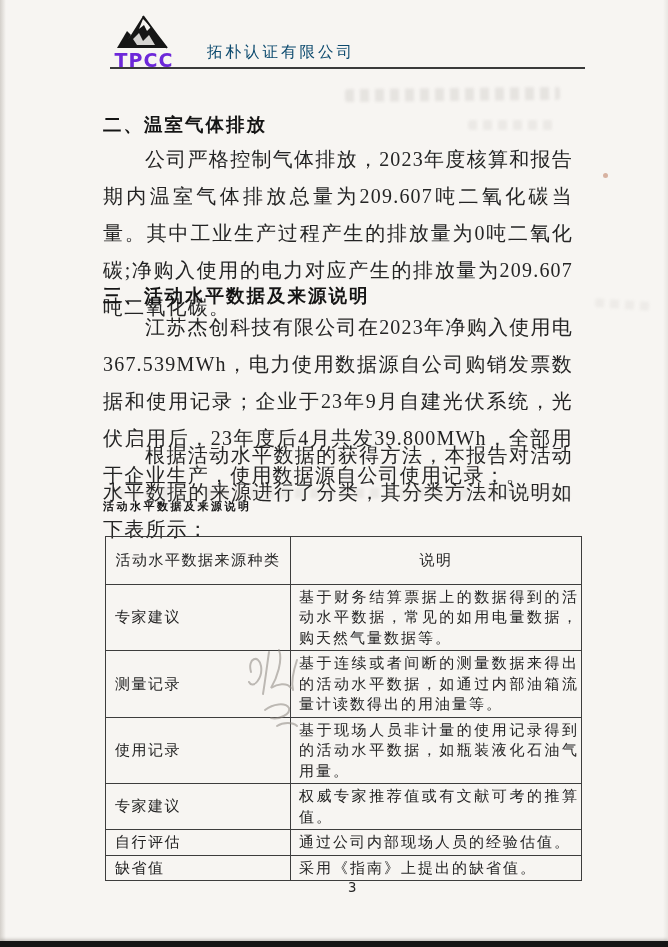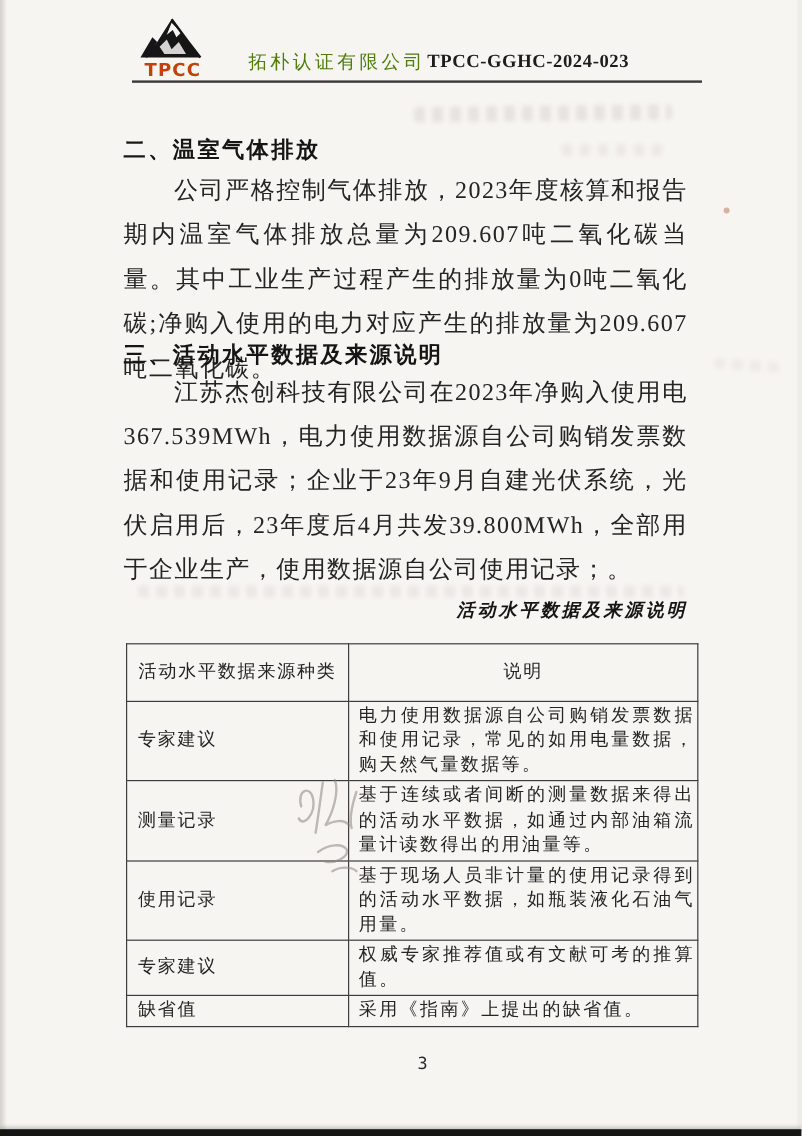--- a/index.html
+++ b/index.html
@@ -41,25 +41,25 @@
   }
   .handwriting{
     position:absolute;left:213px;top:638px;width:115px;height:115px;
     opacity:.55;filter:blur(.6px);
   }
   
   .logo{position:absolute;left:113px;top:15px;width:62px;height:50px;}
   .logo-text{
     position:absolute;left:0;top:34px;width:62px;text-align:center;
     font-family:"DejaVu Sans","Liberation Sans",sans-serif;
-    font-weight:bold;font-size:15px;letter-spacing:1px;color:#c2410c;
+    font-weight:bold;font-size:19px;letter-spacing:1px;color:#6d28d9;
   }
   .company-name{
     position:absolute;left:207px;top:42px;
-    font-size:15.5px;letter-spacing:3px;color:#4d7c0f;
+    font-size:15.5px;letter-spacing:3px;color:#0c4a6e;
   }
   .doc-number{
     position:absolute;left:356px;top:43px;
     font-family:"Liberation Serif","DejaVu Serif",serif;
     font-size:15.5px;letter-spacing:.5px;color:#1d1d1d;font-weight:600;
   }
   .header-rule{
     position:absolute;left:110px;top:67px;width:475px;height:2px;background:#3a3a3a;
   }
   
@@ -71,24 +71,23 @@
   .heading-1{top:112px;}
   .heading-2{top:283px;}
   .para{
     margin:0;font-size:20px;line-height:37px;letter-spacing:1.2px;
     text-align:justify;text-indent:2.1em;color:#242424;
   }
   .para-1{top:141px;}
   .para-2{top:309px;}
   .para-3{top:437px;}
   .table-title{
-    position:absolute;left:103px;top:499px;width:470px;text-align:right;
-    font-weight:bold;font-size:15px;letter-spacing:2.5px;color:#151515;
+    position:absolute;left:103px;top:499px;width:470px;text-align:left;
+    font-weight:bold;font-size:11px;letter-spacing:2.5px;color:#151515;
     font-family:"DejaVu Sans","Liberation Sans",sans-serif;
-    font-style:italic;
   }
   
   table.activity{
     position:absolute;left:105px;top:536px;width:476px;
     border-collapse:collapse;table-layout:fixed;
     font-size:15px;color:#242424;
   }
   table.activity col.c1{width:185px;}
   table.activity col.c2{width:291px;}
   table.activity th, table.activity td{
@@ -122,57 +121,61 @@
     <svg width="62" height="36" viewBox="0 0 62 36">
       <path d="M30 1 L44 20 L54 33 L8 33 L18 20 Z" fill="#161616"></path>
       <path d="M18 20 L10 33 L4 33 L14 16 Z" fill="#161616"></path>
       <path d="M30 4 L26 14 L31 10 L34 16 L38 12 Z" fill="#f7f5f2"></path>
       <path d="M20 24 L26 18 L30 26 L36 20 L42 30 L24 30 Z" fill="#f7f5f2" opacity=".85"></path>
       <path d="M30 1 L44 20 L54 33" fill="none" stroke="#161616" stroke-width="2"></path>
     </svg>
     <div class="logo-text">TPCC</div>
   </div>
   <div class="company-name">拓朴认证有限公司</div>
-  <div class="doc-number">TPCC-GGHC-2024-023</div>
   <div class="header-rule"></div>
 
   <div class="content-block section-heading heading-1">二、温室气体排放</div>
   <p class="content-block para para-1">公司严格控制气体排放，2023年度核算和报告期内温室气体排放总量为209.607吨二氧化碳当量。其中工业生产过程产生的排放量为0吨二氧化碳;净购入使用的电力对应产生的排放量为209.607吨二氧化碳。</p>
 
   <div class="content-block section-heading heading-2">三、活动水平数据及来源说明</div>
   <p class="content-block para para-2">江苏杰创科技有限公司在2023年净购入使用电367.539MWh，电力使用数据源自公司购销发票数据和使用记录；企业于23年9月自建光伏系统，光伏启用后，23年度后4月共发39.800MWh，全部用于企业生产，使用数据源自公司使用记录；。</p>
+  <p class="content-block para para-3">根据活动水平数据的获得方法，本报告对活动水平数据的来源进行了分类，其分类方法和说明如下表所示：</p>
 
   <div class="table-title">活动水平数据及来源说明</div>
   <table class="activity">
     <colgroup>
         <col class="c1">
         <col class="c2">
       </colgroup>
     <thead>
       <tr>
         <th>活动水平数据来源种类</th>
         <th>说明</th>
       </tr>
     </thead>
     <tbody>
       <tr>
         <td class="k">专家建议</td>
-        <td class="v">电力使用数据源自公司购销发票数据和使用记录，常见的如用电量数据，购天然气量数据等。</td>
+        <td class="v">基于财务结算票据上的数据得到的活动水平数据，常见的如用电量数据，购天然气量数据等。</td>
       </tr>
       <tr>
         <td class="k">测量记录</td>
         <td class="v">基于连续或者间断的测量数据来得出的活动水平数据，如通过内部油箱流量计读数得出的用油量等。</td>
       </tr>
       <tr>
         <td class="k">使用记录</td>
         <td class="v">基于现场人员非计量的使用记录得到的活动水平数据，如瓶装液化石油气用量。</td>
       </tr>
       <tr>
         <td class="k">专家建议</td>
         <td class="v">权威专家推荐值或有文献可考的推算值。</td>
+      </tr>
+      <tr>
+        <td class="k">自行评估</td>
+        <td class="v">通过公司内部现场人员的经验估值。</td>
       </tr>
       <tr>
         <td class="k">缺省值</td>
         <td class="v">采用《指南》上提出的缺省值。</td>
       </tr>
     </tbody>
   </table>
 
   <div class="page-number">3</div>
 

